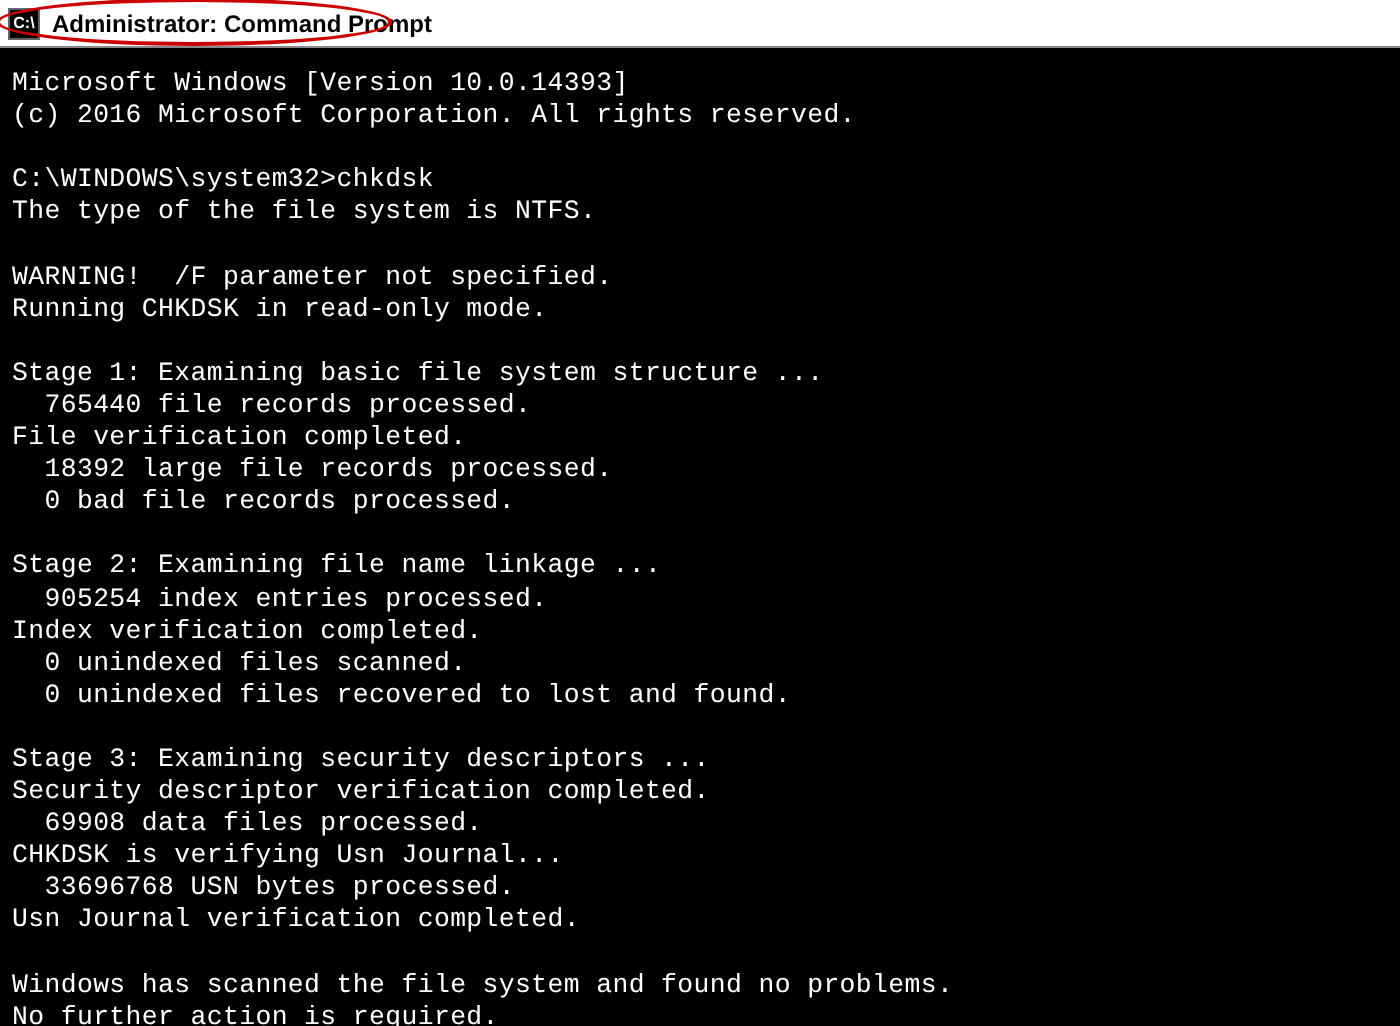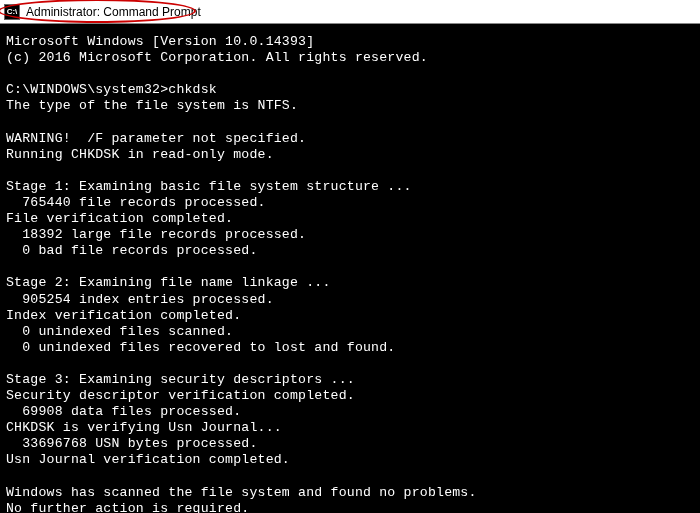--- a/index.html
+++ b/index.html
@@ -43,20 +43,21 @@
     .titlebar-icon-inner {
       color: #fff;
       font-size: 8px;
       font-family: sans-serif;
       font-weight: bold;
     }
     .titlebar-text {
       font-family: 'Segoe UI', Tahoma, sans-serif;
       font-size: 12px;
       color: #000;
+      font-weight: bold;
     }
     .title-circle {
       position: absolute;
       left: -2px;
       top: -1px;
       width: 198px;
       height: 24px;
       border: 2px solid #cc0000;
       border-radius: 50%;
       pointer-events: none;

